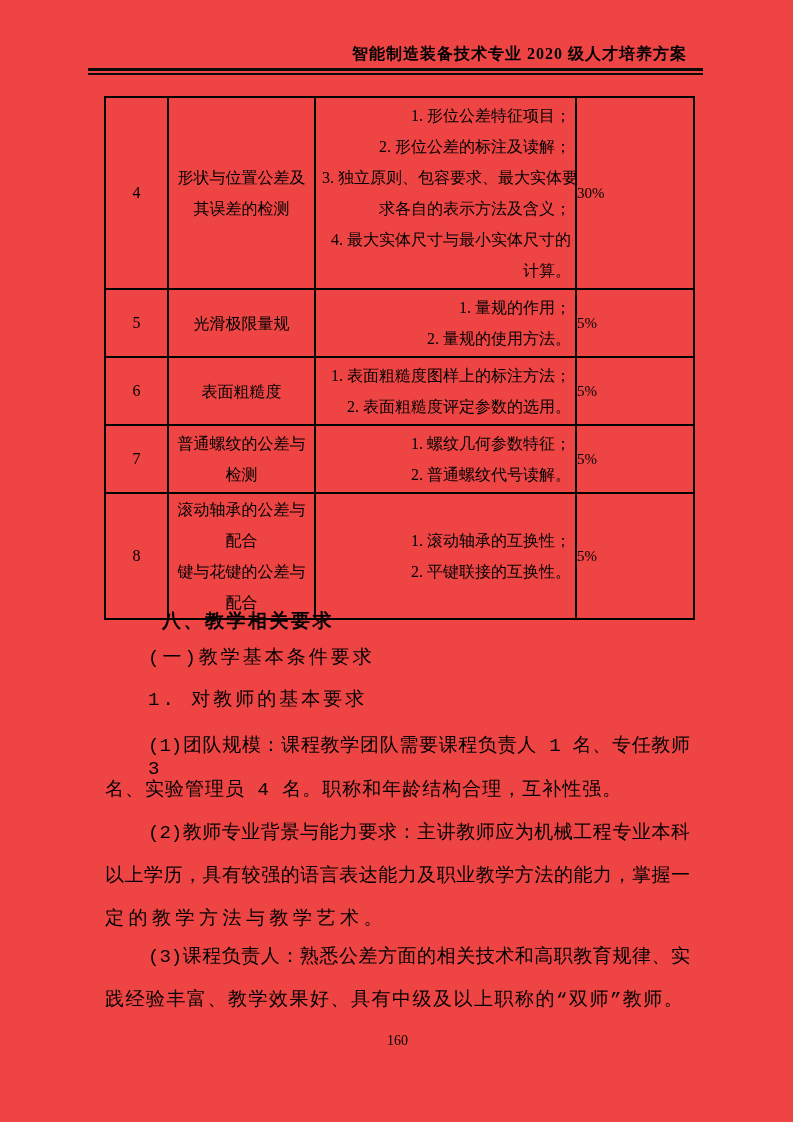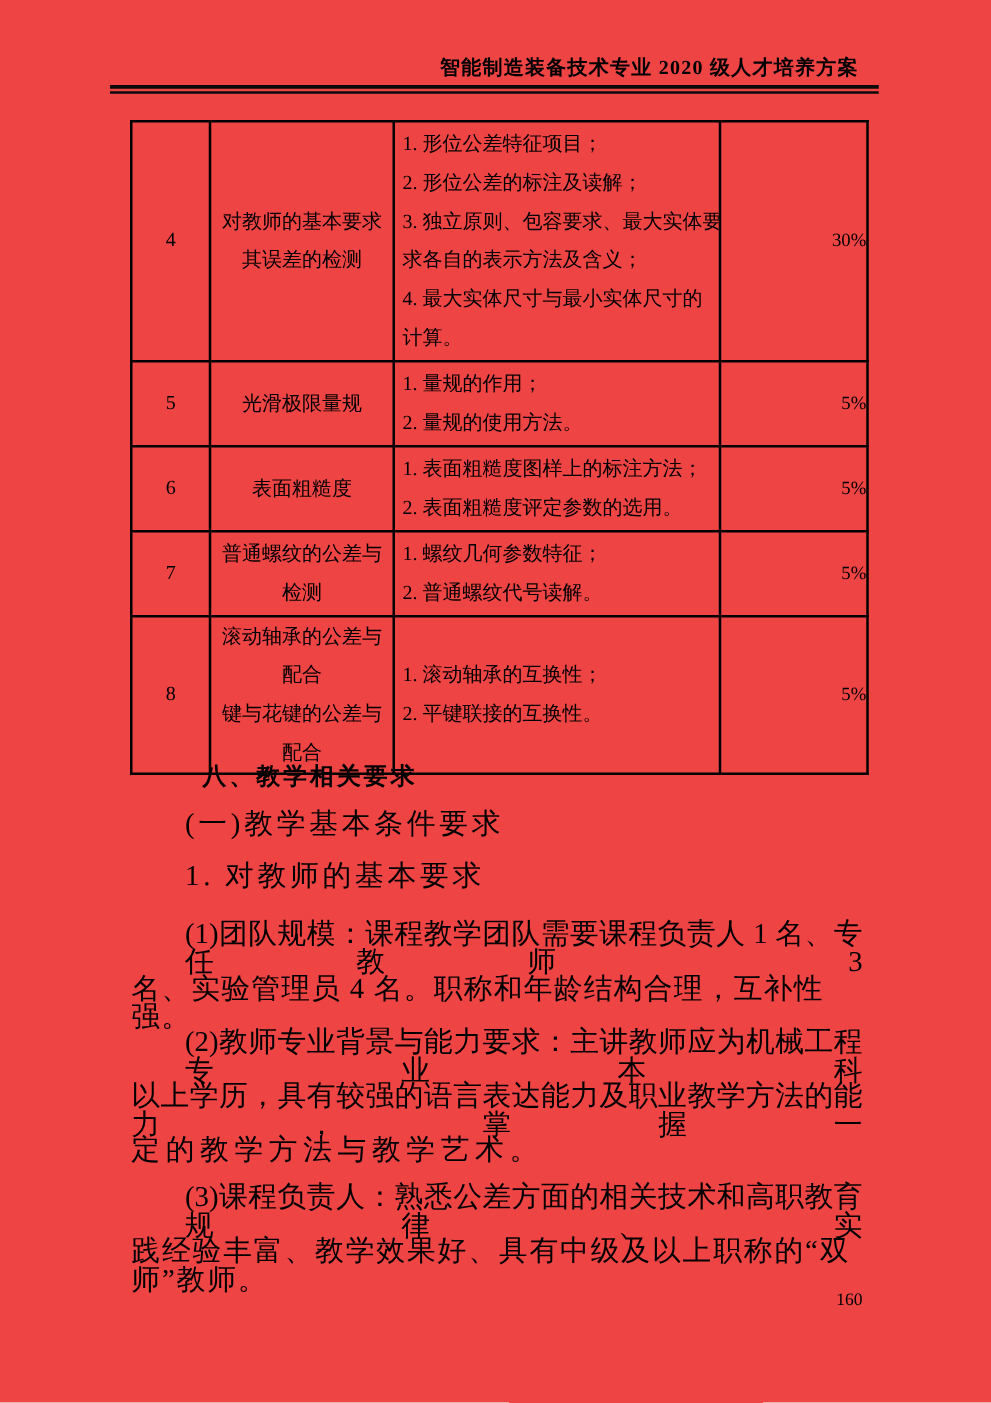--- a/index.html
+++ b/index.html
@@ -19,39 +19,39 @@
     border-top:3px solid #0a0a0a;border-bottom:2px solid #0a0a0a;
   }
   
   .ctable{
     position:absolute;top:96px;left:104px;width:589px;
     border-collapse:collapse;table-layout:fixed;font-size:16px;color:#000;
   }
   .ctable td{border:2px solid #000;padding:0;vertical-align:middle;overflow:hidden;}
   .c-num{text-align:center;font-size:16px;}
   .c-topic{text-align:center;}
-  .c-body{text-align:left;padding:2px 4px 2px 6px !important;margin-top:48px;}
-  .c-pct{text-align:right;font-size:15px;}
+  .c-body{text-align:right;padding:2px 4px 2px 6px !important;margin-top:48px;}
+  .c-pct{text-align:left;font-size:15px;}
   .ln{line-height:31px;white-space:nowrap;}
   
   .h-sec{
     position:absolute;left:162px;top:608px;
     font-family:Liberation Mono, monospace;
     font-weight:700;font-size:19px;letter-spacing:2.5px;white-space:nowrap;
   }
-  .bl{position:absolute;left:105px;width:585px;font-size:23px;line-height:23px;}
+  .bl{position:absolute;left:105px;width:585px;font-size:19px;line-height:23px;font-family:Liberation Mono, monospace;}
   .sub{left:148px;width:542px;letter-spacing:3px;white-space:nowrap;}
   .ind{padding-left:43px;width:542px;}
   .just{text-align:justify;text-align-last:justify;}
   .ls1{letter-spacing:1px;}
   .ls15{letter-spacing:1.5px;}
   .ls45{letter-spacing:4.5px;}
   .pageno{
     position:absolute;top:1033px;left:105px;width:585px;
-    text-align:right;font-size:14px;
+    text-align:center;font-size:14px;
   }
 </style>
 </head>
 <body>
 
 <div class="page">
 
   <div class="hdr-title">智能制造装备技术专业 2020 级人才培养方案</div>
   <div class="hdr-rule"></div>
 
@@ -59,21 +59,21 @@
     <colgroup>
       <col style="width:63px">
         <col style="width:147px">
         <col style="width:261px">
         <col style="width:118px">
     </colgroup>
     <tbody>
       <tr style="height:186px">
         <td class="c-num">4</td>
         <td class="c-topic">
-          <div class="ln">对教师的基本要求</div>
+          <div class="ln">形状与位置公差及</div>
           <div class="ln">其误差的检测</div>
         </td>
         <td class="c-body">
           <div class="ln">1. 形位公差特征项目；</div>
           <div class="ln">2. 形位公差的标注及读解；</div>
           <div class="ln">3. 独立原则、包容要求、最大实体要</div>
           <div class="ln">求各自的表示方法及含义；</div>
           <div class="ln">4. 最大实体尺寸与最小实体尺寸的</div>
           <div class="ln">计算。</div>
         </td>

